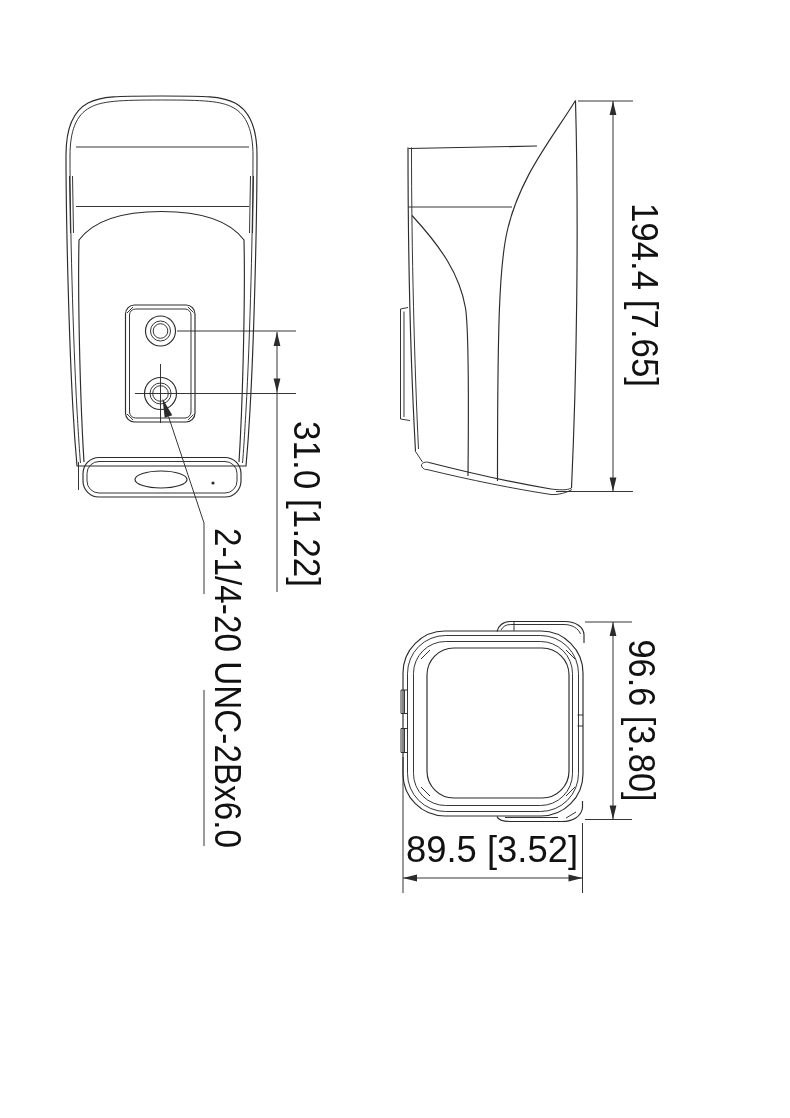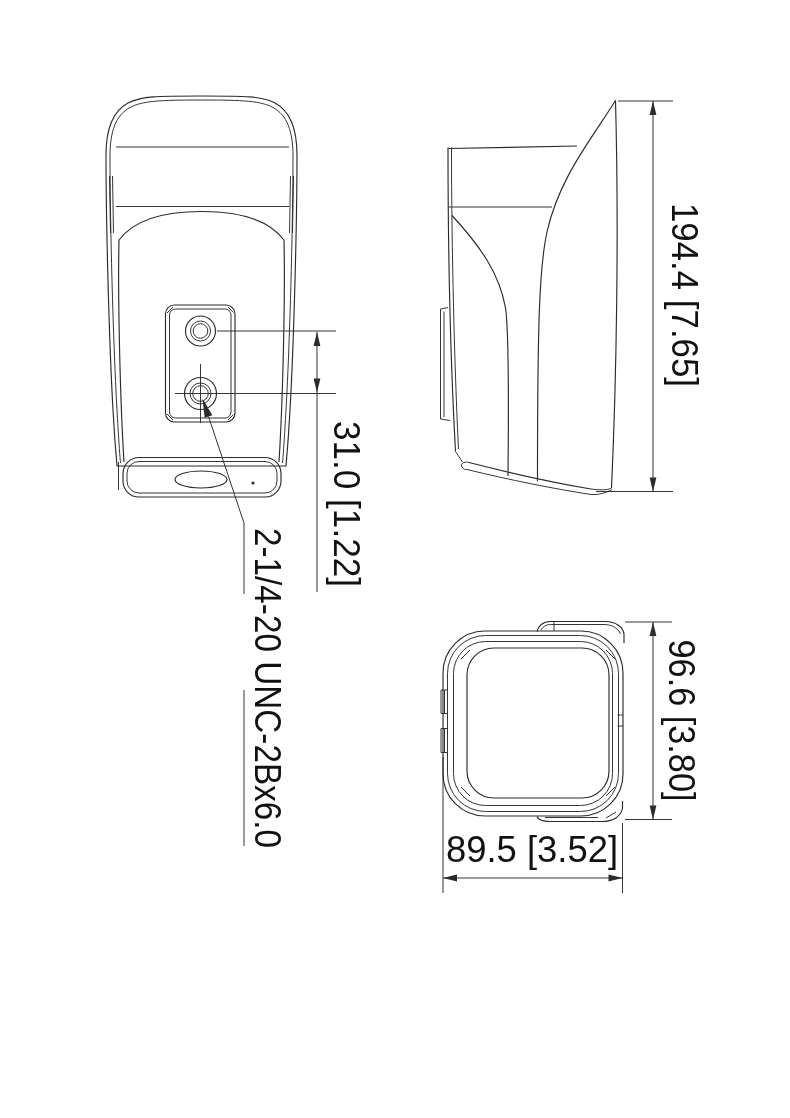--- a/index.html
+++ b/index.html
@@ -1,16 +1,16 @@
 <!DOCTYPE html>
 <html style="--line: #2b2b2b; --ink: #111111; --bg: #ffffff;"><head>
 <meta charset="utf-8">
 <style>
   html,body{margin:0;padding:0;background:#ffffff;}
-  .stage{position:relative;width:680px;height:1118px;background:var(--bg,#fff);overflow:hidden;margin-left:40px;}
+  .stage{position:relative;width:680px;height:1118px;background:var(--bg,#fff);overflow:hidden;}
   svg{display:block;}
   svg path,svg rect,svg circle,svg ellipse,svg line{fill:none;stroke:var(--line,#2b2b2b);}
   .w1{stroke-width:1.15px;}
   .thin{stroke-width:0.95px;}
   .arr{fill:var(--line,#2b2b2b);stroke:none;}
   svg text{fill:var(--ink,#111);stroke:none;font-family:"Liberation Sans",sans-serif;
            font-size:37px;}
 </style>
 </head>
 <body>

